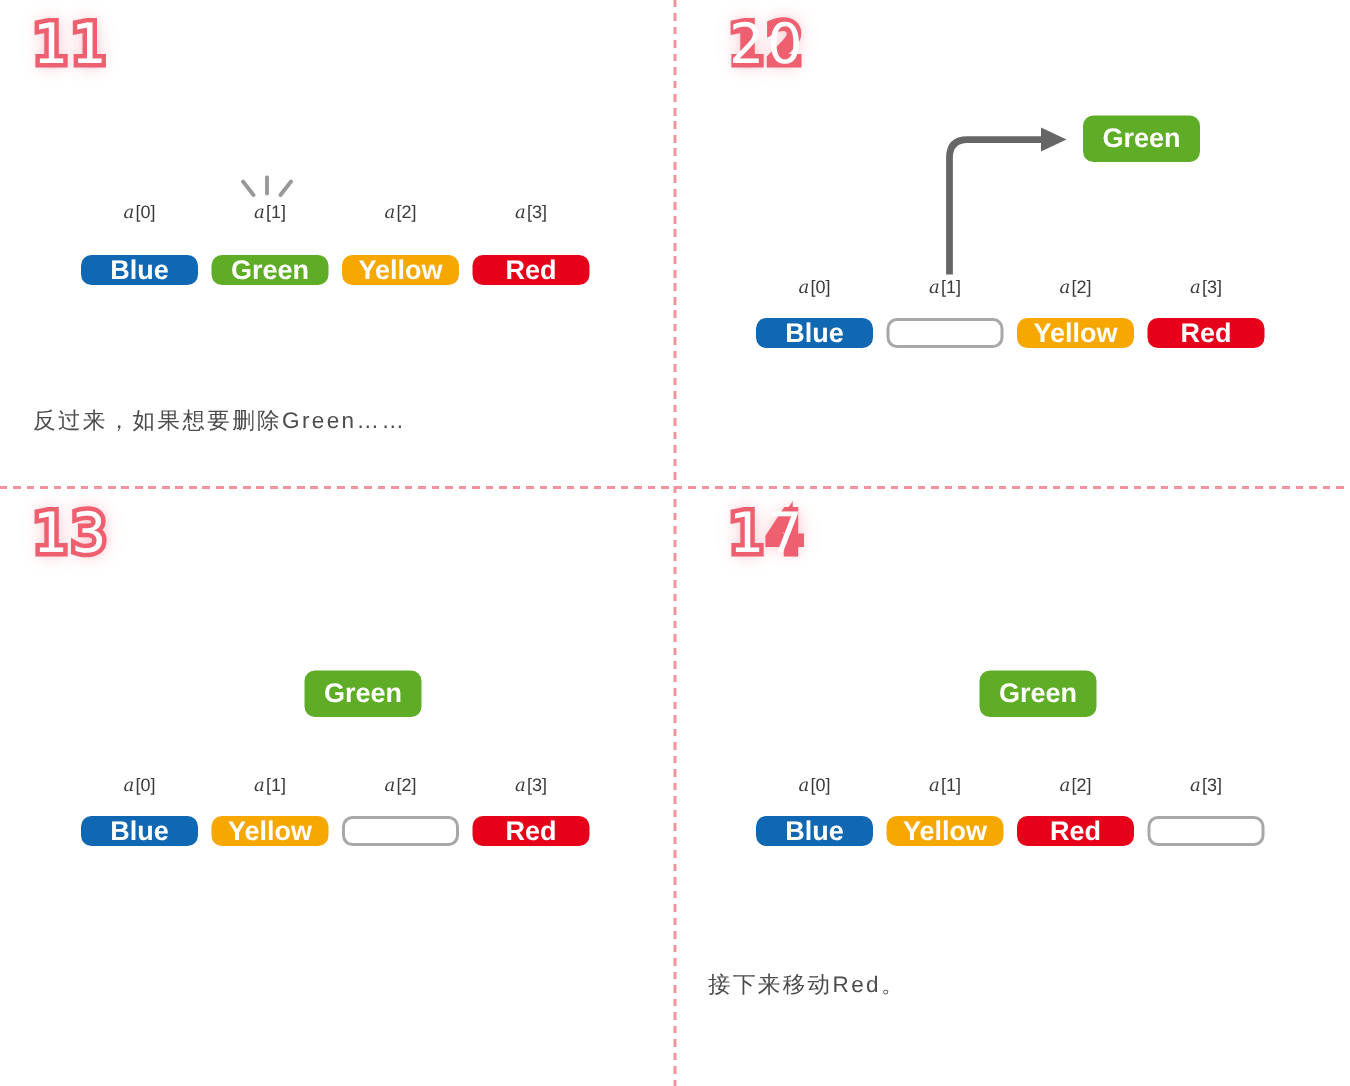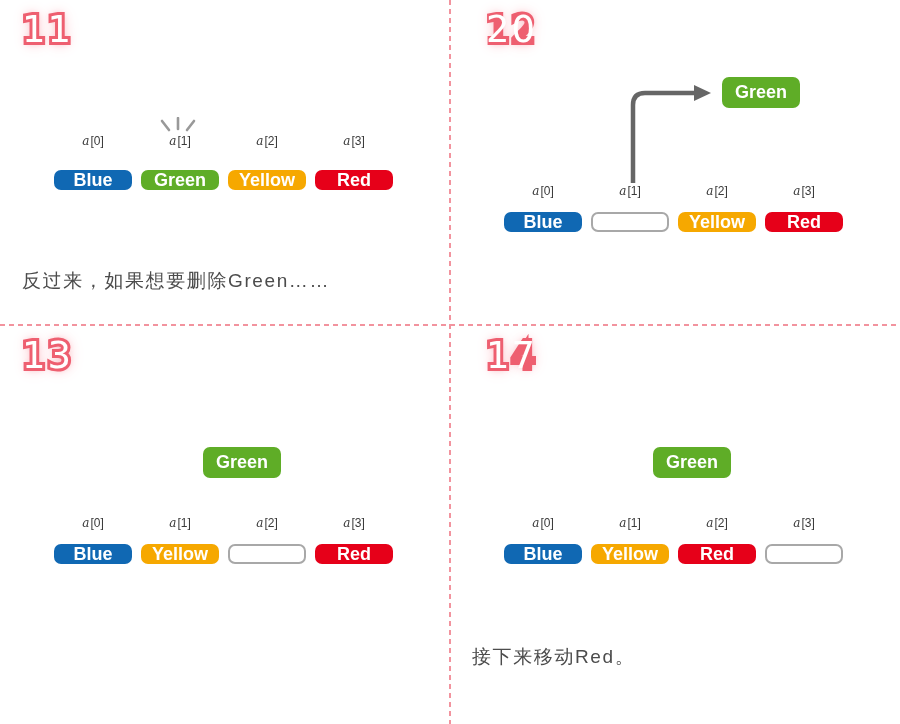--- a/index.html
+++ b/index.html
@@ -52,21 +52,21 @@
   .float-box{position:absolute;width:78px;height:31px;border-radius:7px;color:#fff;
         font-weight:bold;font-size:18px;display:flex;align-items:center;justify-content:center;}
   #p12 .float-box{left:272px;top:77px;}
   #p13 .float-box,#p14 .float-box{left:203px;top:121px;}
 
   
   .arrow{position:absolute;left:160px;top:80px;}
   .emph{position:absolute;left:158px;top:117px;}
 
   
-  .caption{position:absolute;left:22px;width:412px;margin:0;font-size:19px;
+  .caption{position:absolute;left:22px;width:412px;margin:0;font-size:15px;
         letter-spacing:1.6px;line-height:33px;color:#4c4c4c;white-space:pre-line;}
   #p11 .caption,#p12 .caption{top:264px;}
   #p13 .caption,#p14 .caption{top:314px;}
 </style>
 </head>
 <body>
 
 <div class="stage">
 
   <section class="panel" id="p11">

